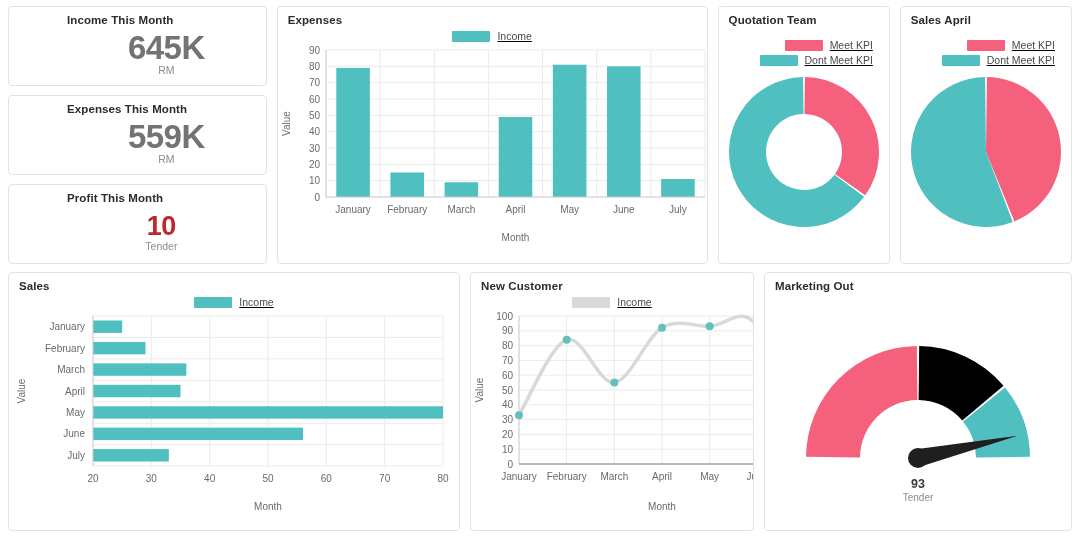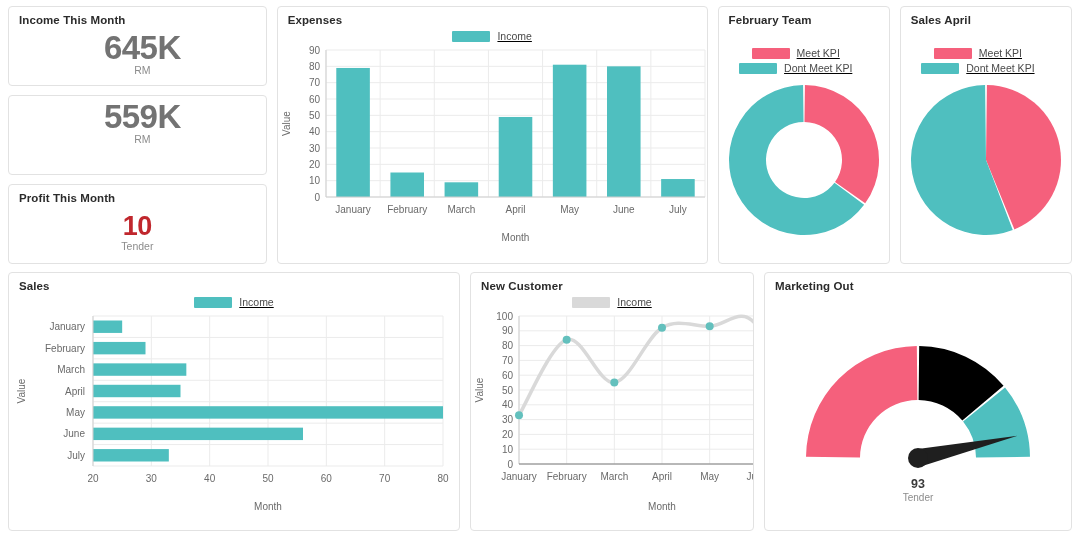--- a/index.html
+++ b/index.html
@@ -31,21 +31,21 @@
     font-size: 11.5px;
     font-weight: bold;
     color: #2b2b2b;
     padding: 7px 0 0 10px;
     letter-spacing: .1px;
     line-height: 13px;
   }
 
   
   .kpi-col { width: 266px; display: flex; flex-direction: column; gap: 9px; }
-  .kpi-card { flex: 1; }
+  .kpi-card { flex: 1; padding-left: 48px; }
   .kpi-body {
     height: calc(100% - 20px);
     display: flex; flex-direction: column;
     align-items: center; justify-content: center;
     padding-bottom: 4px;
   }
   .kpi-value {
     font-size: 33px; font-weight: bold;
     color: #737373; line-height: 32px;
     letter-spacing: -0.5px;
@@ -60,21 +60,21 @@
 
   
   .chart-card { position: relative; }
   .legend {
     display: flex; align-items: center; justify-content: center;
     gap: 7px; margin-top: 3px;
   }
   .legend-item { display: flex; align-items: center; gap: 7px; text-decoration: underline; }
   .legend-swatch { width: 38px; height: 11px; border-radius: 1px; display: inline-block; }
   .legend-label { font-size: 10.5px; color: #4a4a4a; }
-  .legend-right { display: flex; flex-direction: column; align-items: center; gap: 3px; padding-right: 16px; margin-top: 20px; }
+  .legend-right { display: flex; flex-direction: column; align-items: flex-end; gap: 3px; padding-right: 16px; margin-top: 12px; }
   .legend-right .legend-item { justify-content: flex-end; }
 
   .plot { position: relative; }
 
   
   .expenses-card { width: 443px; }
   .newcust-card { width: 284px; }
   .sales-card { width: 452px; }
   .pie-card { width: 177px; }
   .gauge-card { flex: 1; }
@@ -95,20 +95,21 @@
         <div class="card-title">Income This Month</div>
         <div class="kpi-body">
           <div class="kpi-inner offset">
             <div class="kpi-value">645K</div>
             <div class="kpi-unit">RM</div>
           </div>
         </div>
       </div>
 
       <div class="card kpi-card">
+        <div class="card-title">Expenses This Month</div>
         <div class="kpi-body">
           <div class="kpi-inner offset">
             <div class="kpi-value">559K</div>
             <div class="kpi-unit">RM</div>
           </div>
         </div>
       </div>
 
       <div class="card kpi-card">
         <div class="card-title">Profit This Month</div>
@@ -176,21 +177,21 @@
             <line x1="427" y1="8" x2="427" y2="155" stroke="#ebebeb" stroke-width="1"></line>
             <line x1="48" y1="8" x2="48" y2="155" stroke="#cfcfcf" stroke-width="1"></line>
             <line x1="48" y1="155" x2="427" y2="155" stroke="#cfcfcf" stroke-width="1"></line>
             <text x="237.5" y="199" text-anchor="middle" font-size="10" fill="#6a6a6a" font-family="&quot;Liberation Sans&quot;, sans-serif">Month</text>
             <text x="12" y="81.5" text-anchor="middle" font-size="10" fill="#6a6a6a" transform="rotate(-90 12 81.5)" font-family="&quot;Liberation Sans&quot;, sans-serif">Value</text>
           </svg>
         </div>
     </div>
 
     <div class="card chart-card pie-card">
-      <div class="card-title">February Team</div>
+      <div class="card-title">Quotation Team</div>
       <div class="legend-right">
         <div class="legend-item">
           <span class="legend-swatch" style="background:#f5607c"></span>
           <span class="legend-label">Meet KPI</span>
         </div>
         <div class="legend-item">
           <span class="legend-swatch" style="background:#4fbfbf"></span>
           <span class="legend-label">Dont Meet KPI</span>
         </div>
       </div>

